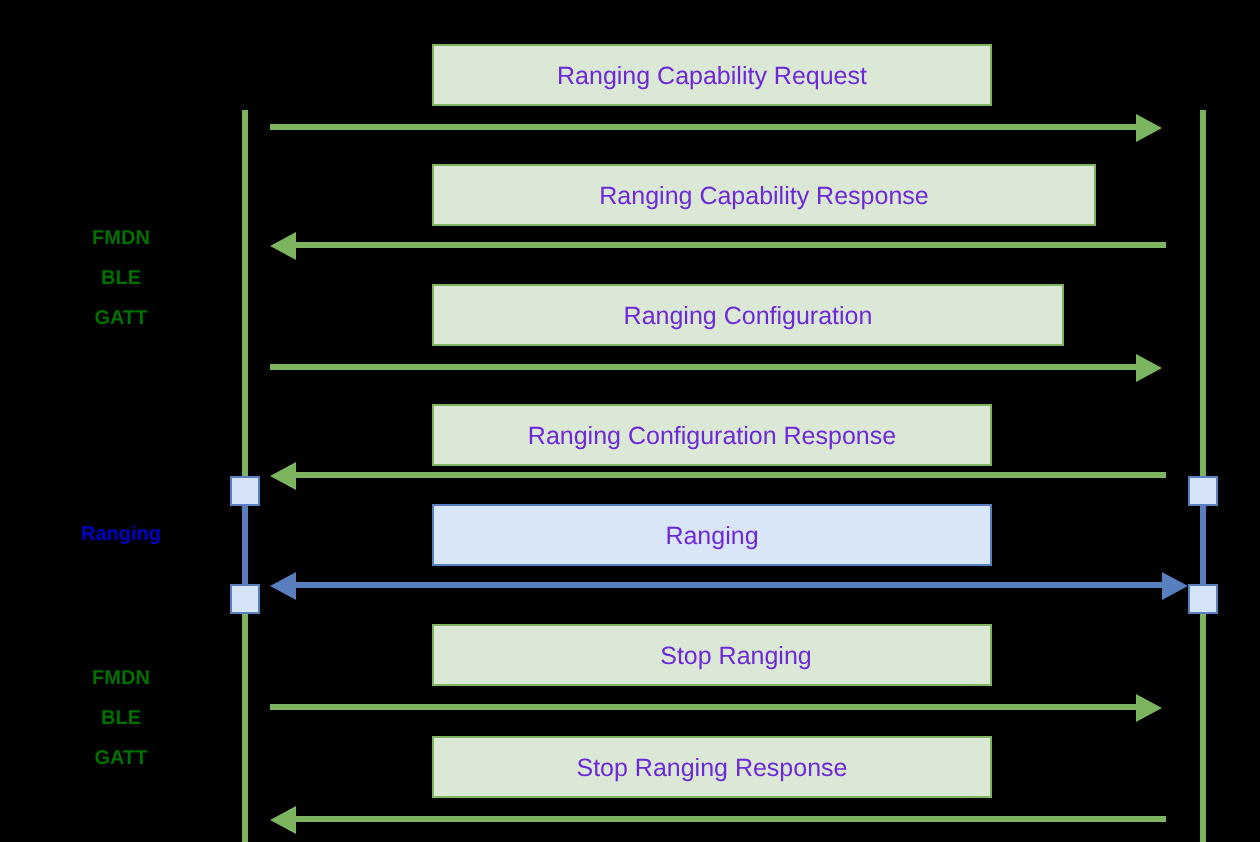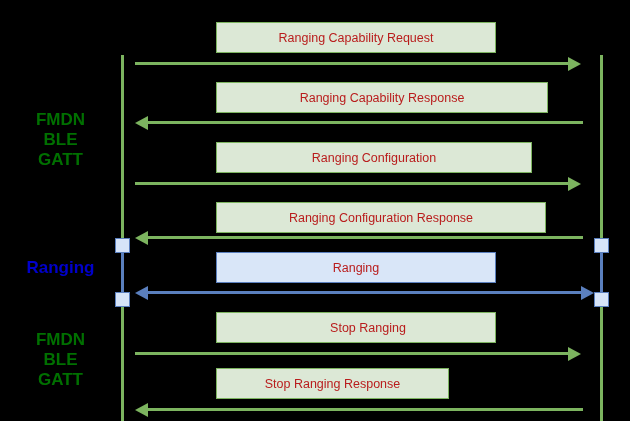--- a/index.html
+++ b/index.html
@@ -33,35 +33,35 @@
     border: 1px solid #5a7fbe;
     box-sizing: border-box;
   }
 
   
   .side-label {
     position: absolute;
     text-align: center;
     line-height: 20px;
     font-weight: bold;
-    font-size: 17px;
+    font-size: 10px;
     white-space: pre-line;
   }
   .side-label.green { color: #007000; }
   .side-label.blue  { color: #0000cc; font-weight: bold; }
 
   
   .msg-box {
     position: absolute;
     box-sizing: border-box;
     display: flex;
     align-items: center;
     justify-content: center;
     font-size: 12.5px;
-    color: #b91c1c;
+    color: #6d28d9;
     height: 31px;
   }
   .msg-box.green {
     background: #dce8d6;
     border: 1px solid #7cb45f;
   }
   .msg-box.blue {
     background: #d9e6f8;
     border: 1px solid #5a7fbe;
   }
@@ -119,30 +119,30 @@
   <div class="arrow-head right green" style="left:568px; top:57px;"></div>
 
   <div class="msg-box green" style="left:216px; top:82px; width:332px;">Ranging Capability Response</div>
   <div class="arrow-line green" style="left:148px; top:121px; width:435px;"></div>
   <div class="arrow-head left green" style="left:135px; top:116px;"></div>
 
   <div class="msg-box green" style="left:216px; top:142px; width:316px;">Ranging Configuration</div>
   <div class="arrow-line green" style="left:135px; top:182px; width:435px;"></div>
   <div class="arrow-head right green" style="left:568px; top:177px;"></div>
 
-  <div class="msg-box green" style="left:216px; top:202px; width:330px;">Ranging Configuration Response</div>
+  <div class="msg-box green" style="left:216px; top:202px; width:280px;">Ranging Configuration Response</div>
   <div class="arrow-line green" style="left:148px; top:236px; width:435px;"></div>
   <div class="arrow-head left green" style="left:135px; top:231px;"></div>
 
   <div class="msg-box blue" style="left:216px; top:252px; width:280px;">Ranging</div>
   <div class="arrow-line blue" style="left:148px; top:291px; width:435px;"></div>
   <div class="arrow-head left blue" style="left:135px; top:286px;"></div>
   <div class="arrow-head right blue" style="left:581px; top:286px;"></div>
 
   <div class="msg-box green" style="left:216px; top:312px; width:280px;padding-left:24px;">Stop Ranging</div>
   <div class="arrow-line green" style="left:135px; top:352px; width:435px;"></div>
   <div class="arrow-head right green" style="left:568px; top:347px;"></div>
 
-  <div class="msg-box green" style="left:216px; top:368px; width:233px;">Stop Ranging Response</div>
+  <div class="msg-box green" style="left:216px; top:368px; width:280px;">Stop Ranging Response</div>
   <div class="arrow-line green" style="left:148px; top:408px; width:435px;"></div>
   <div class="arrow-head left green" style="left:135px; top:403px;"></div>
 
 </div>
 
 </body></html>

